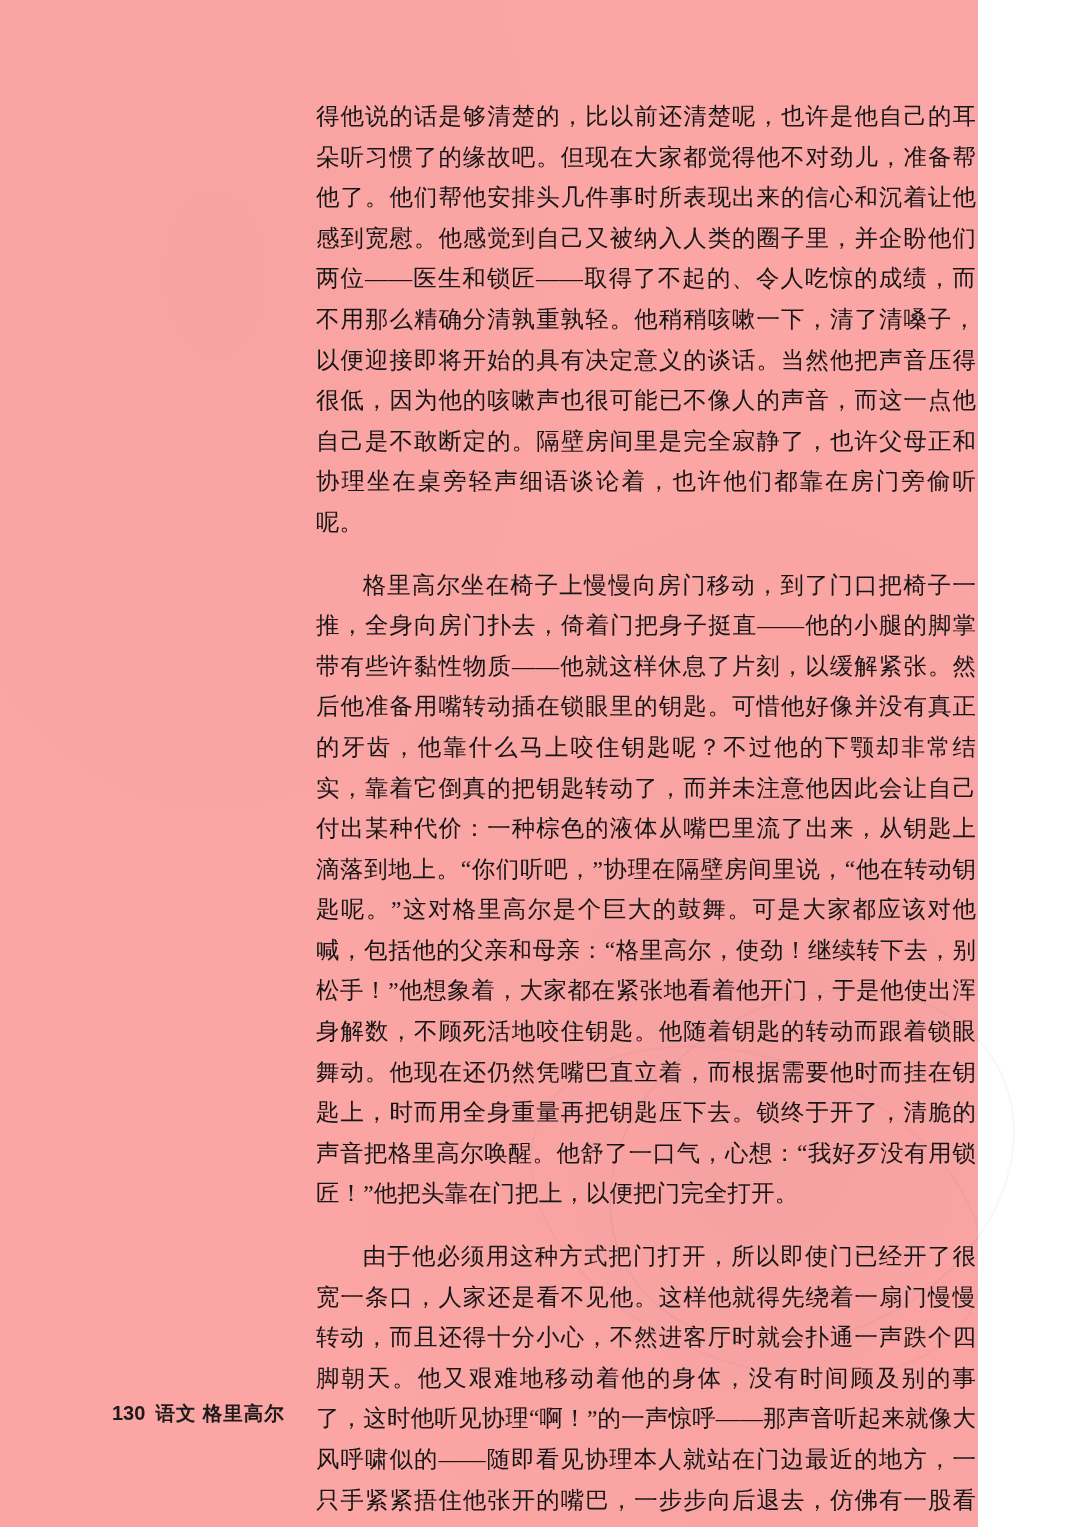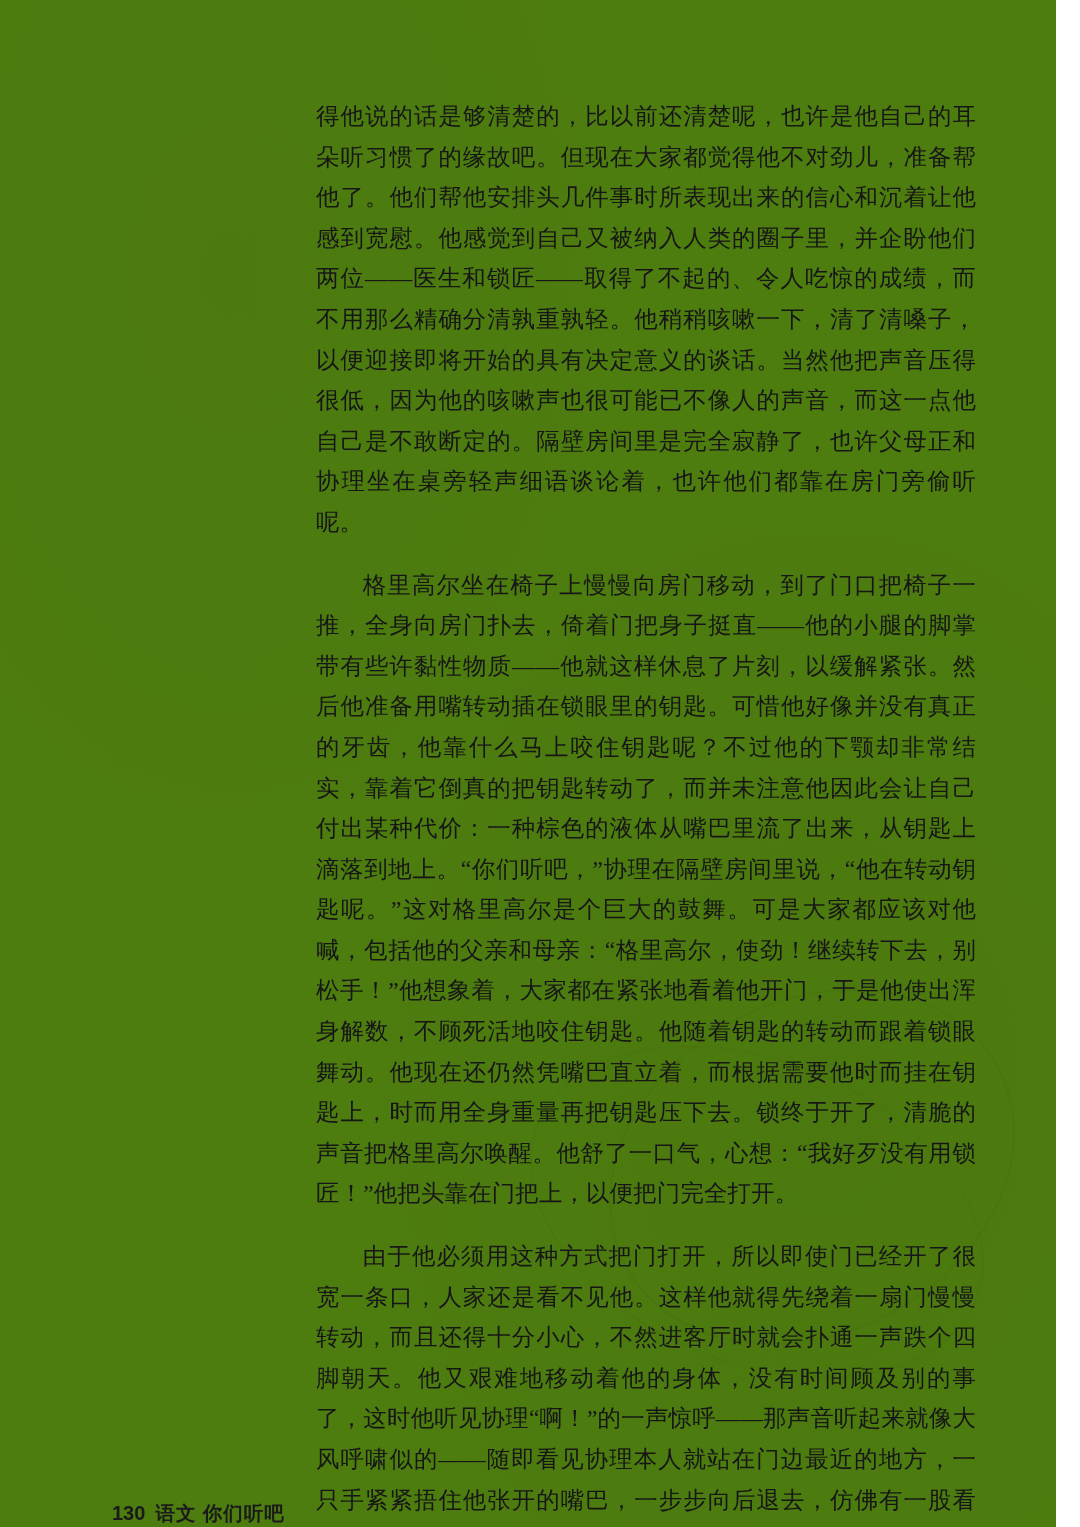--- a/index.html
+++ b/index.html
@@ -12,23 +12,23 @@
     height: 1527px;
     font-family: "Liberation Serif", "DejaVu Serif", serif;
     color: #1a1a1a;
     position: relative;
     overflow: hidden;
   }
   .page {
     position: absolute;
     left: 0;
     top: 0;
-    width: 1056px;
+    width: 978px;
     height: 1527px;
-    background: #4d7c0f;
+    background: #fca5a5;
   }
   
   .paper-texture {
     position: absolute;
     inset: 0;
     background:
       radial-gradient(ellipse at 78% 72%, rgba(0,0,0,0.022) 0%, rgba(0,0,0,0) 46%),
       radial-gradient(ellipse at 22% 18%, rgba(0,0,0,0.015) 0%, rgba(0,0,0,0) 42%);
     pointer-events: none;
   }
@@ -70,21 +70,21 @@
     letter-spacing: 0.2px;
     color: #161616;
   }
   p.body-par.indent {
     text-indent: 2em;
     margin-top: 22px;
   }
   .footer {
     position: absolute;
     left: 112px;
-    top: 1500px;
+    top: 1400px;
     display: flex;
     align-items: baseline;
     gap: 10px;
   }
   .folio-num {
     font-size: 20px;
     font-family: "Liberation Sans", sans-serif;
     color: #1a1a1a;
     font-weight: 600;
   }
@@ -105,15 +105,15 @@
   <div class="watermark2"></div>
 
   <div class="text-column">
     <p class="body-par">得他说的话是够清楚的，比以前还清楚呢，也许是他自己的耳朵听习惯了的缘故吧。但现在大家都觉得他不对劲儿，准备帮他了。他们帮他安排头几件事时所表现出来的信心和沉着让他感到宽慰。他感觉到自己又被纳入人类的圈子里，并企盼他们两位——医生和锁匠——取得了不起的、令人吃惊的成绩，而不用那么精确分清孰重孰轻。他稍稍咳嗽一下，清了清嗓子，以便迎接即将开始的具有决定意义的谈话。当然他把声音压得很低，因为他的咳嗽声也很可能已不像人的声音，而这一点他自己是不敢断定的。隔壁房间里是完全寂静了，也许父母正和协理坐在桌旁轻声细语谈论着，也许他们都靠在房门旁偷听呢。</p>
     <p class="body-par indent">格里高尔坐在椅子上慢慢向房门移动，到了门口把椅子一推，全身向房门扑去，倚着门把身子挺直——他的小腿的脚掌带有些许黏性物质——他就这样休息了片刻，以缓解紧张。然后他准备用嘴转动插在锁眼里的钥匙。可惜他好像并没有真正的牙齿，他靠什么马上咬住钥匙呢？不过他的下颚却非常结实，靠着它倒真的把钥匙转动了，而并未注意他因此会让自己付出某种代价：一种棕色的液体从嘴巴里流了出来，从钥匙上滴落到地上。“你们听吧，”协理在隔壁房间里说，“他在转动钥匙呢。”这对格里高尔是个巨大的鼓舞。可是大家都应该对他喊，包括他的父亲和母亲：“格里高尔，使劲！继续转下去，别松手！”他想象着，大家都在紧张地看着他开门，于是他使出浑身解数，不顾死活地咬住钥匙。他随着钥匙的转动而跟着锁眼舞动。他现在还仍然凭嘴巴直立着，而根据需要他时而挂在钥匙上，时而用全身重量再把钥匙压下去。锁终于开了，清脆的声音把格里高尔唤醒。他舒了一口气，心想：“我好歹没有用锁匠！”他把头靠在门把上，以便把门完全打开。</p>
     <p class="body-par indent">由于他必须用这种方式把门打开，所以即使门已经开了很宽一条口，人家还是看不见他。这样他就得先绕着一扇门慢慢转动，而且还得十分小心，不然进客厅时就会扑通一声跌个四脚朝天。他又艰难地移动着他的身体，没有时间顾及别的事了，这时他听见协理“啊！”的一声惊呼——那声音听起来就像大风呼啸似的——随即看见协理本人就站在门边最近的地方，一只手紧紧捂住他张开的嘴巴，一步步向后退去，仿佛有一股看不见的、均匀地向前推进的力量在驱赶着他。母亲——她起床后还没来得及梳洗，尽管有协理在场，仍顶着一头高高耸起的乱发站在那里——先是合着双手看着父亲，而后朝格里高尔走了两步，随即倒了下去，衣裙在她四周摊了开来，头垂在胸前，脸完全埋在里面。父亲握起拳头，露出一脸敌意，好像他要把格里高尔推回到他的房间里去似的，然后他不安地</p>
   </div>
 
   <div class="footer">
     <span class="folio-num">130</span>
-    <span class="folio-label">语文  你们听吧</span>
+    <span class="folio-label">语文  格里高尔</span>
   </div>
 </div>
 
 </body></html>

